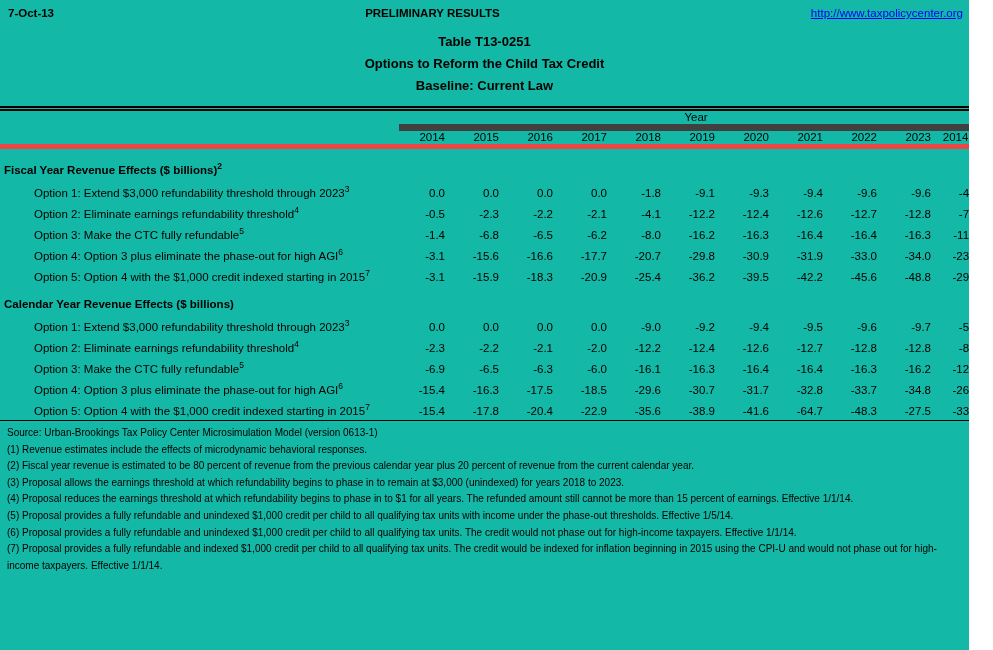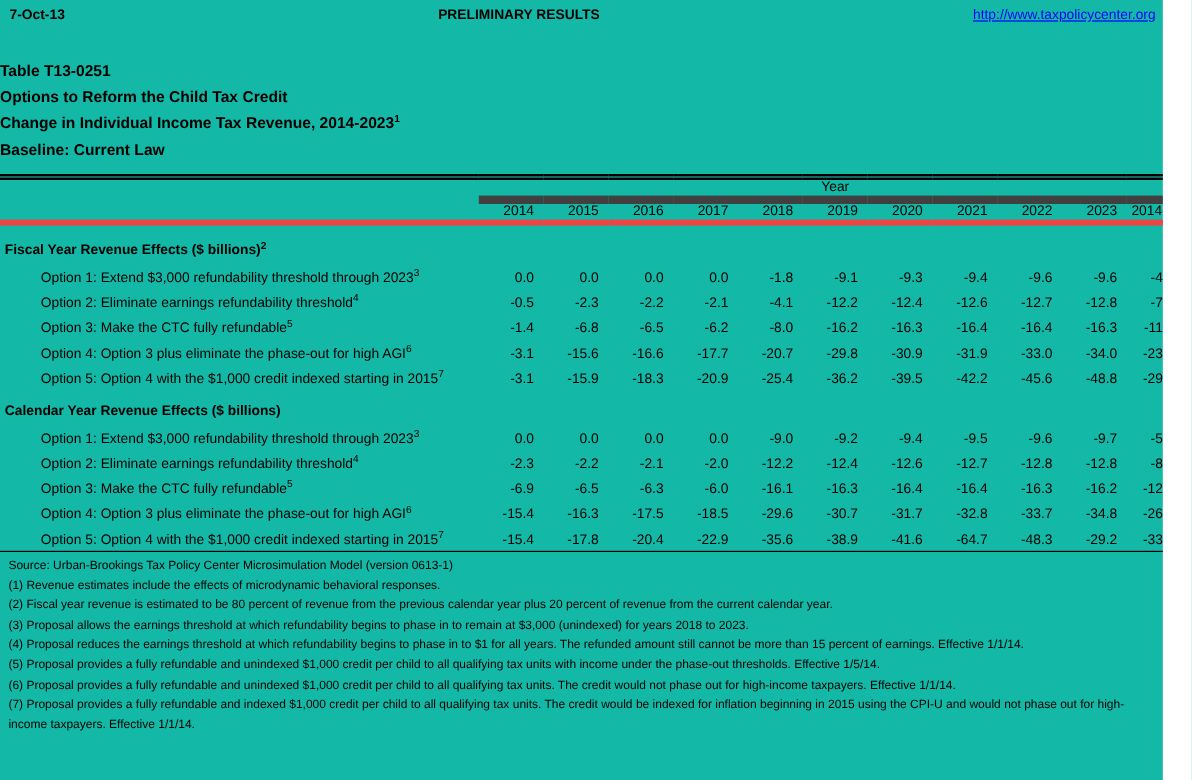--- a/index.html
+++ b/index.html
@@ -11,21 +11,21 @@
   }
   .page-header {
     display: flex; justify-content: space-between; align-items: flex-start;
     padding: 2px 6px 0 8px; font-size: 11.5px; line-height: 15px;
   }
   .page-header .date { font-weight: bold; }
   .page-header .prelim { font-weight: bold; }
   .page-header .site-link { color: #0000ff; text-decoration: underline; font-weight: normal; }
 
   .title-block {
-    margin-top: 27px; text-align: left; font-weight: bold;
+    margin-top: 10px; text-align: center; font-weight: bold;
     font-size: 13px; line-height: 22px;
   }
   sup { font-size: 8.5px; line-height: 0; font-weight: bold; }
   .option-row sup, .year-cell sup { font-weight: normal; }
 
   table.data-table {
     width: 993px; border-collapse: collapse; table-layout: fixed;
     margin-top: 9px; border-top: 5px double #000;
     font-size: 11.5px;
   }
@@ -60,21 +60,20 @@
 
   <div class="page-header">
     <span class="date">7-Oct-13</span>
     <span class="prelim">PRELIMINARY RESULTS</span>
     <a class="site-link" href="#">http://www.taxpolicycenter.org</a>
   </div>
 
   <div class="title-block">
     <div>Table T13-0251</div>
     <div>Options to Reform the Child Tax Credit</div>
-    <div><span>Change in Individual Income Tax Revenue, 2014-2023</span><sup>1</sup></div>
     <div>Baseline: Current Law</div>
   </div>
 
   <table class="data-table">
     <colgroup>
         <col style="width: 399px;">
         <col style="width: 54px;">
         <col style="width: 54px;">
         <col style="width: 54px;">
         <col style="width: 54px;">
@@ -243,21 +242,21 @@
           <td class="label"><span>Option 5: Option 4 with the $1,000 credit indexed starting in 2015</span><sup>7</sup></td>
           <td class="value">-15.4</td>
           <td class="value">-17.8</td>
           <td class="value">-20.4</td>
           <td class="value">-22.9</td>
           <td class="value">-35.6</td>
           <td class="value">-38.9</td>
           <td class="value">-41.6</td>
           <td class="value">-64.7</td>
           <td class="value">-48.3</td>
-          <td class="value">-29.2</td>
+          <td class="value">-27.5</td>
           <td class="value">-336.8</td>
         </tr>
       </tbody>
   </table>
 
   <div class="bottom-rule"></div>
 
   <div class="footnotes">
       <div>Source: Urban-Brookings Tax Policy Center Microsimulation Model (version 0613-1)</div>
       <div>(1) Revenue estimates include the effects of microdynamic behavioral responses.</div>

